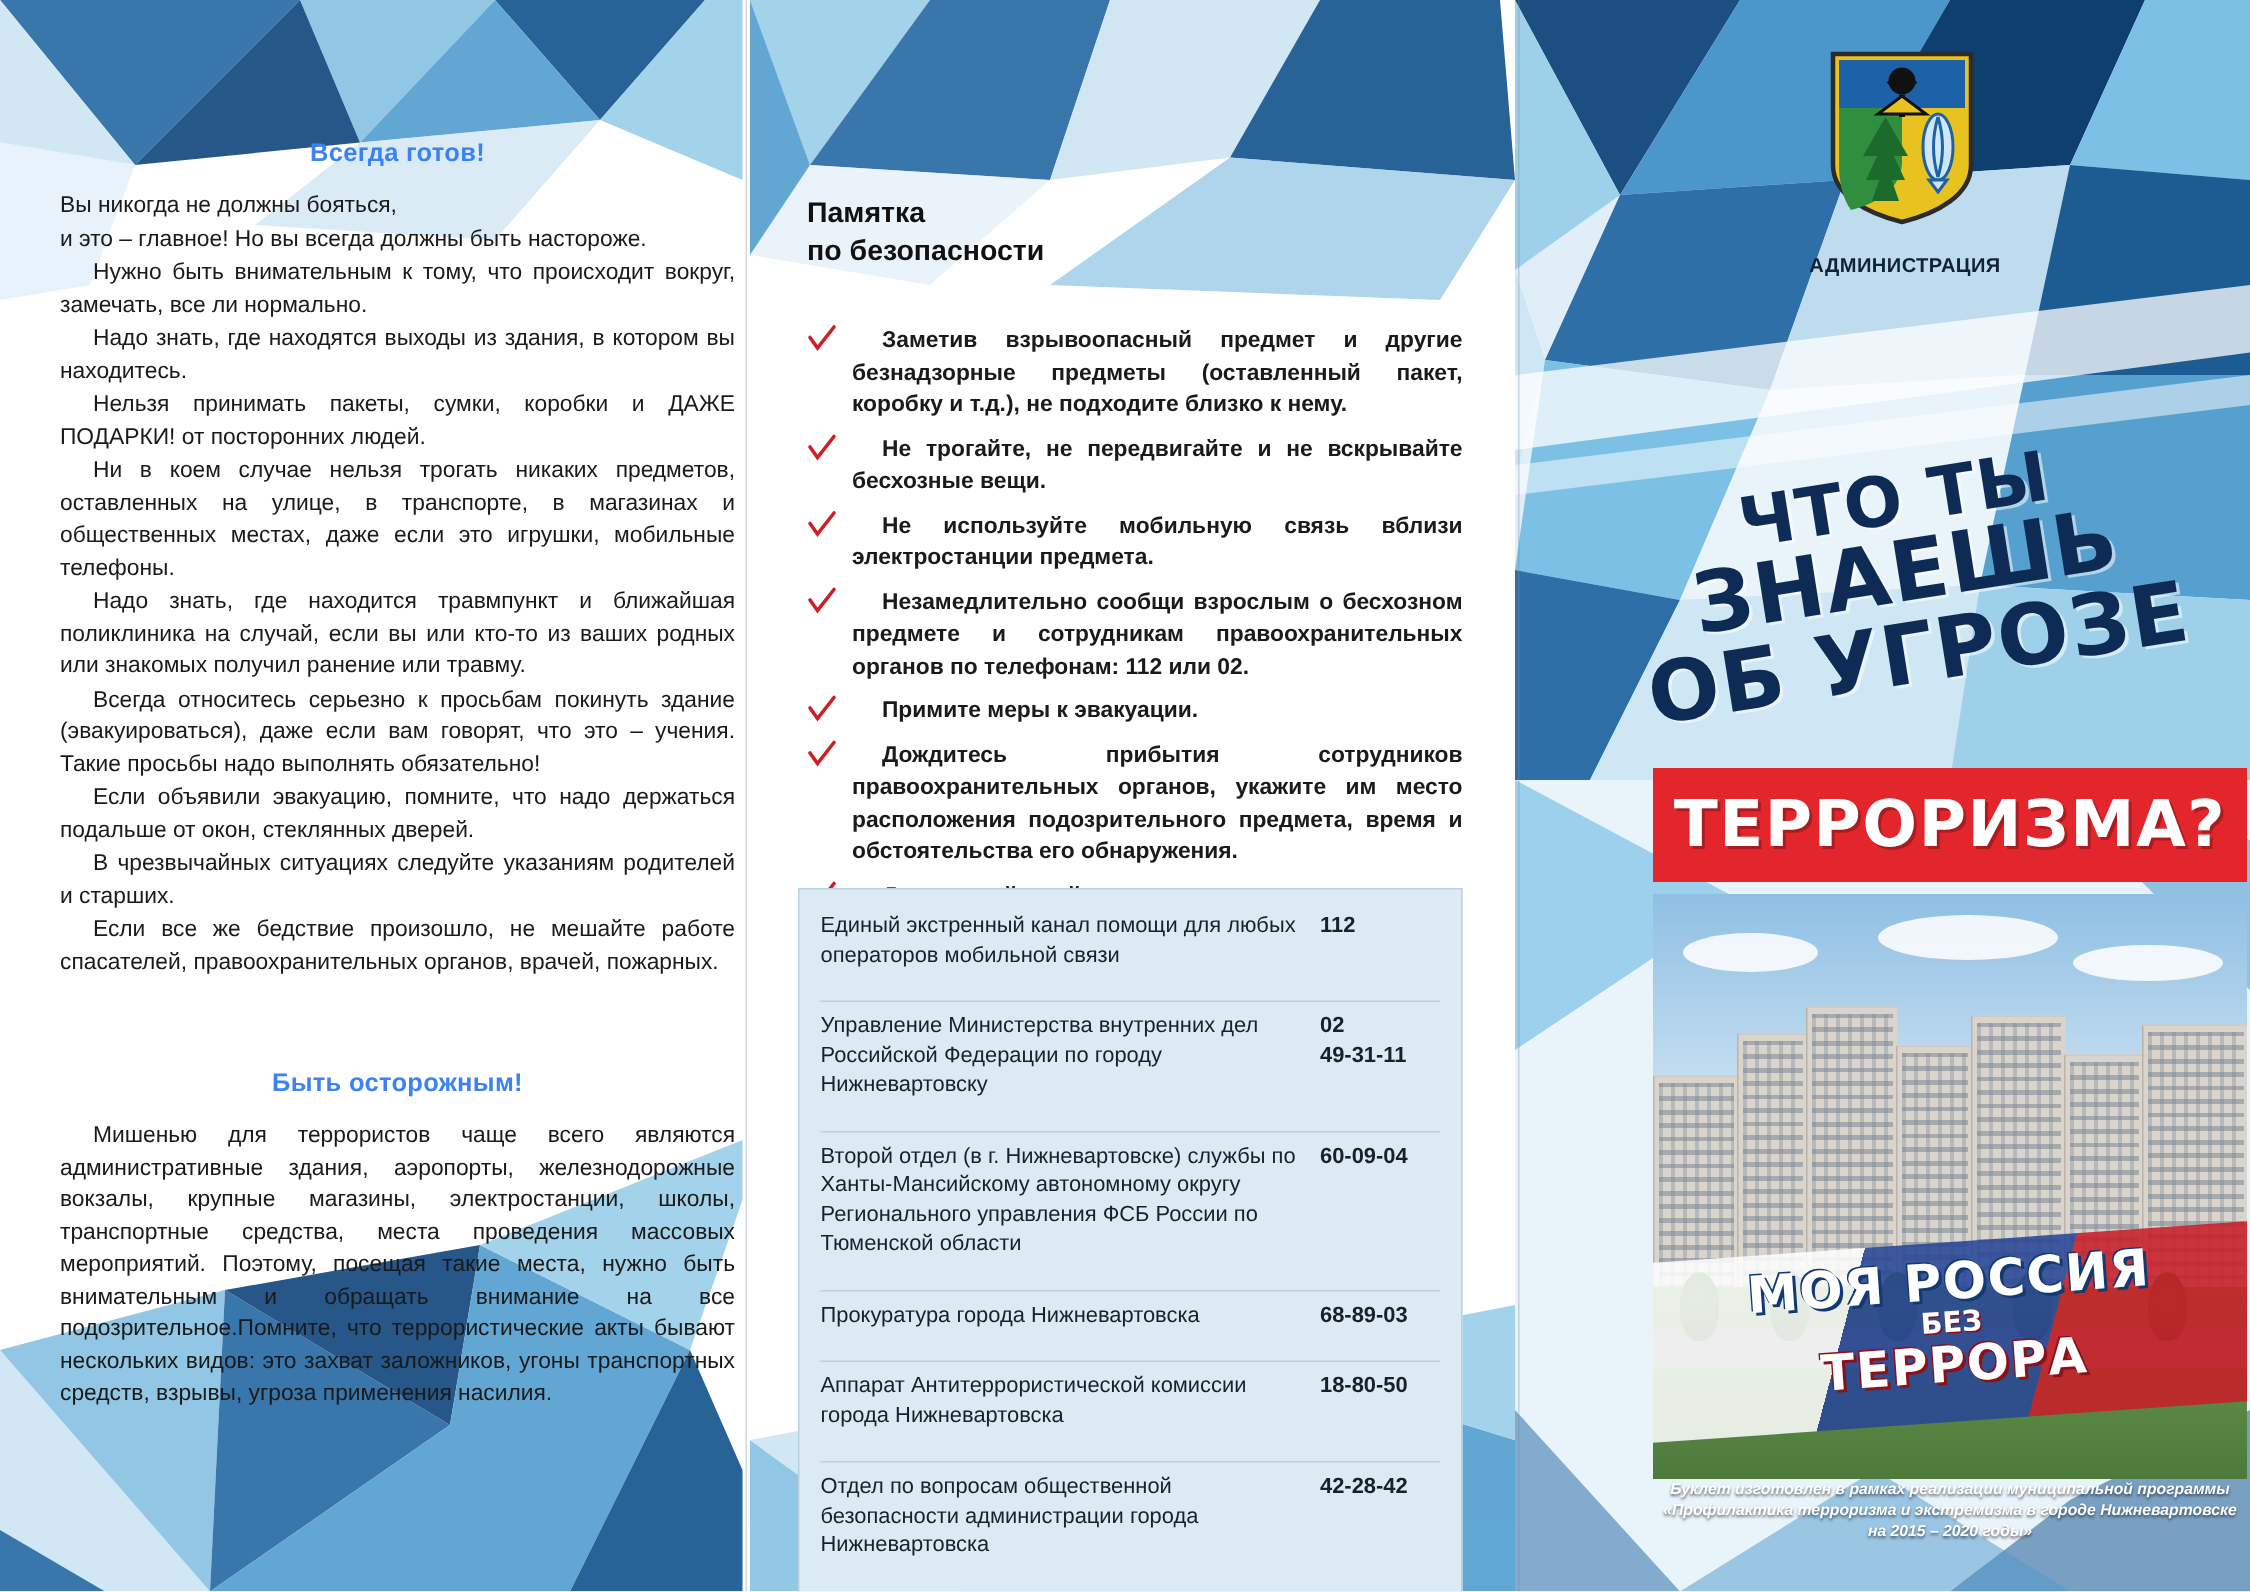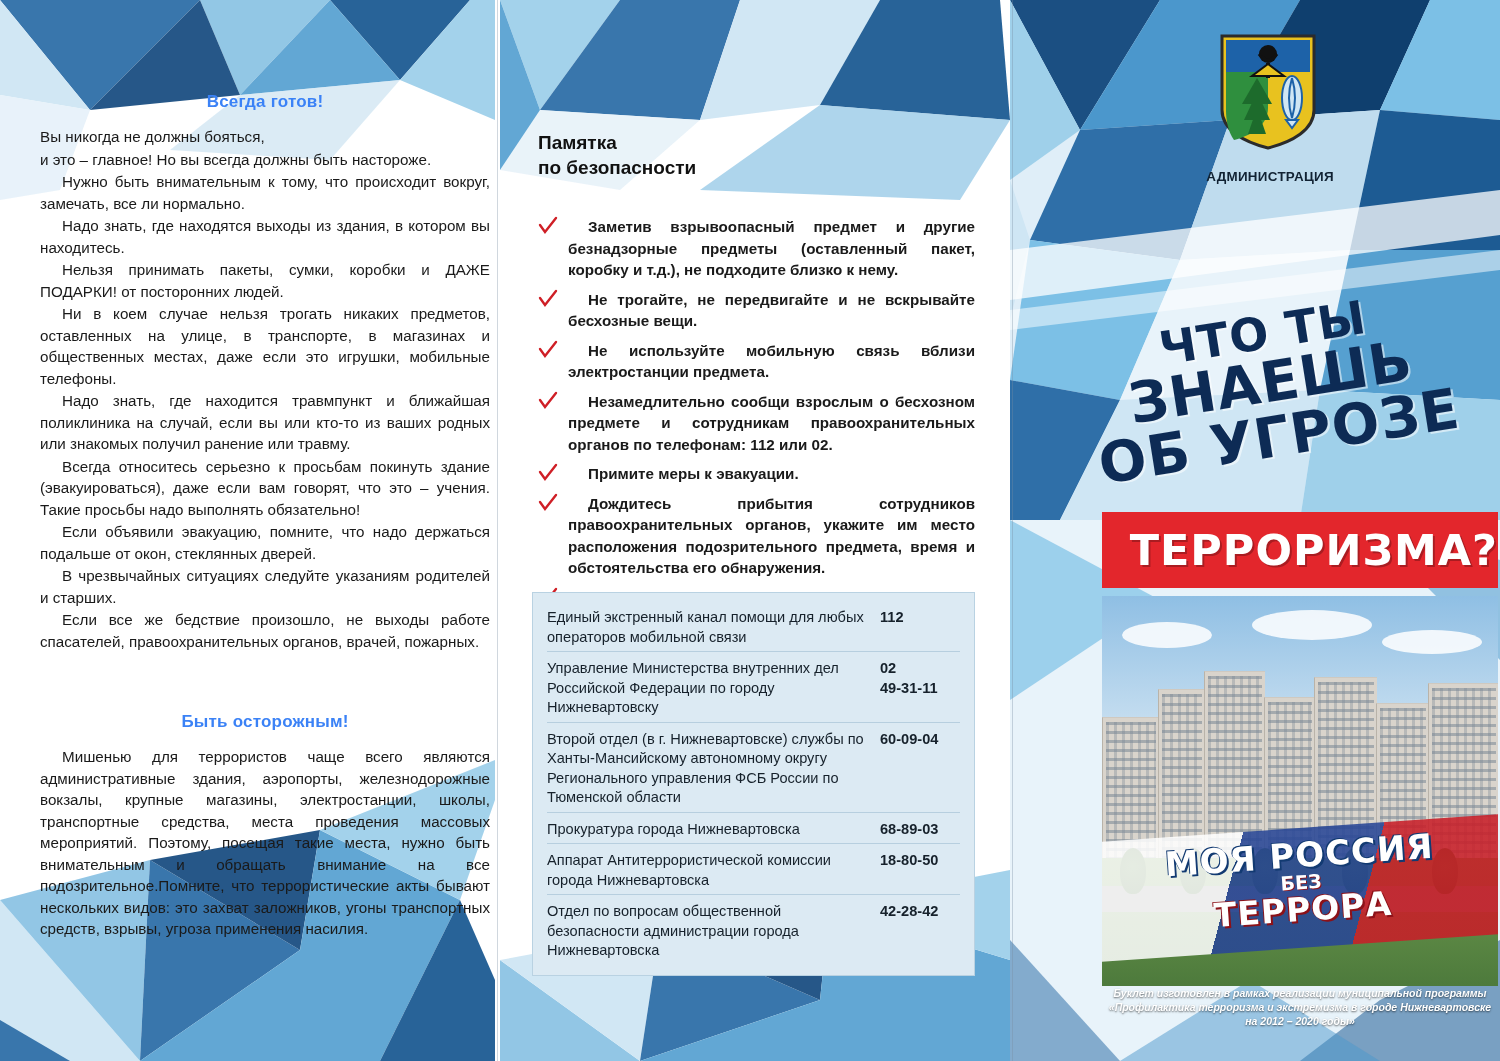--- a/index.html
+++ b/index.html
@@ -119,21 +119,21 @@
     width: 443px;
     background: #dceaf3;
     border: 1px solid #b9d2e2;
     box-sizing: border-box;
     padding: 8px 14px 10px 14px;
   }
   .crow {
     display: flex;
     justify-content: space-between;
     align-items: flex-start;
-    padding: 7px 0 4px 0;
+    padding: 7px 0 20px 0;
     border-bottom: 1px solid #b7cfdf;
   }
   .crow:last-child { border-bottom: none; }
   .cname {
     font-size: 14.6px;
     line-height: 19.5px;
     color: #16212b;
     max-width: 330px;
   }
   .cnum {
@@ -190,21 +190,21 @@
 
   .red-band {
     position: absolute;
     left: 62px;
     top: 512px;
     width: 396px;
     height: 76px;
     background: #e3262c;
     display: flex;
     align-items: center;
-    justify-content: flex-end;
+    justify-content: center;
   }
   .red-band span {
     font-family: "DejaVu Sans", sans-serif;
     font-size: 43px;
     font-weight: bold;
     color: #ffffff;
     letter-spacing: 1px;
     text-shadow: 2px 2px 0 rgba(0,0,0,.25);
   }
 
@@ -401,21 +401,21 @@
     <p class="para noindent">Вы никогда не должны бояться,</p>
     <p class="para noindent">и это – главное! Но вы всегда должны быть настороже.</p>
     <p class="para">Нужно быть внимательным к тому, что происходит вокруг, замечать, все ли нормально.</p>
     <p class="para">Надо знать, где находятся выходы из здания, в котором вы находитесь.</p>
     <p class="para">Нельзя принимать пакеты, сумки, коробки и ДАЖЕ ПОДАРКИ! от посторонних людей.</p>
     <p class="para">Ни в коем случае нельзя трогать никаких предметов, оставленных на улице, в транспорте, в магазинах и общественных местах, даже если это игрушки, мобильные телефоны.</p>
     <p class="para">Надо знать, где находится травмпункт и ближайшая поликлиника на случай, если вы или кто-то из ваших родных или знакомых получил ранение или травму.</p>
     <p class="para">Всегда относитесь серьезно к просьбам покинуть здание (эвакуироваться), даже если вам говорят, что это – учения. Такие просьбы надо выполнять обязательно!</p>
     <p class="para">Если объявили эвакуацию, помните, что надо держаться подальше от окон, стеклянных дверей.</p>
     <p class="para">В чрезвычайных ситуациях следуйте указаниям родителей и старших.</p>
-    <p class="para">Если все же бедствие произошло, не выходы работе спасателей, правоохранительных органов, врачей, пожарных.</p>
+    <p class="para">Если все же бедствие произошло, не мешайте работе спасателей, правоохранительных органов, врачей, пожарных.</p>
 
     <h2 class="head" style="margin-top:60px">Быть осторожным!</h2>
     <p class="para">Мишенью для террористов чаще всего являются административные здания, аэропорты, железнодорожные вокзалы, крупные магазины, электростанции, школы, транспортные средства, места проведения массовых мероприятий. Поэтому, посещая такие места, нужно быть внимательным и обращать внимание на все подозрительное.Помните, что террористические акты бывают нескольких видов: это захват заложников, угоны транспортных средств, взрывы, угроза применения насилия.</p>
   </div>
 
   <div class="col" id="col-mid">
     <div class="memo-title">
       <div>Памятка</div>
       <div>по безопасности</div>
     </div>
@@ -576,16 +576,16 @@
 
     <div class="moya">
       <div class="m1">МОЯ РОССИЯ</div>
       <div class="m2">БЕЗ</div>
       <div class="m3">ТЕРРОРА</div>
     </div>
 
     <div class="footnote">Буклет изготовлен в рамках реализации
 муниципальной программы
 «Профилактика терроризма и экстремизма
-в городе Нижневартовске на 2012 – 2020 годы»</div>
+в городе Нижневартовске на 2015 – 2020 годы»</div>
   </div>
 
 </div>
 
 </body></html>

